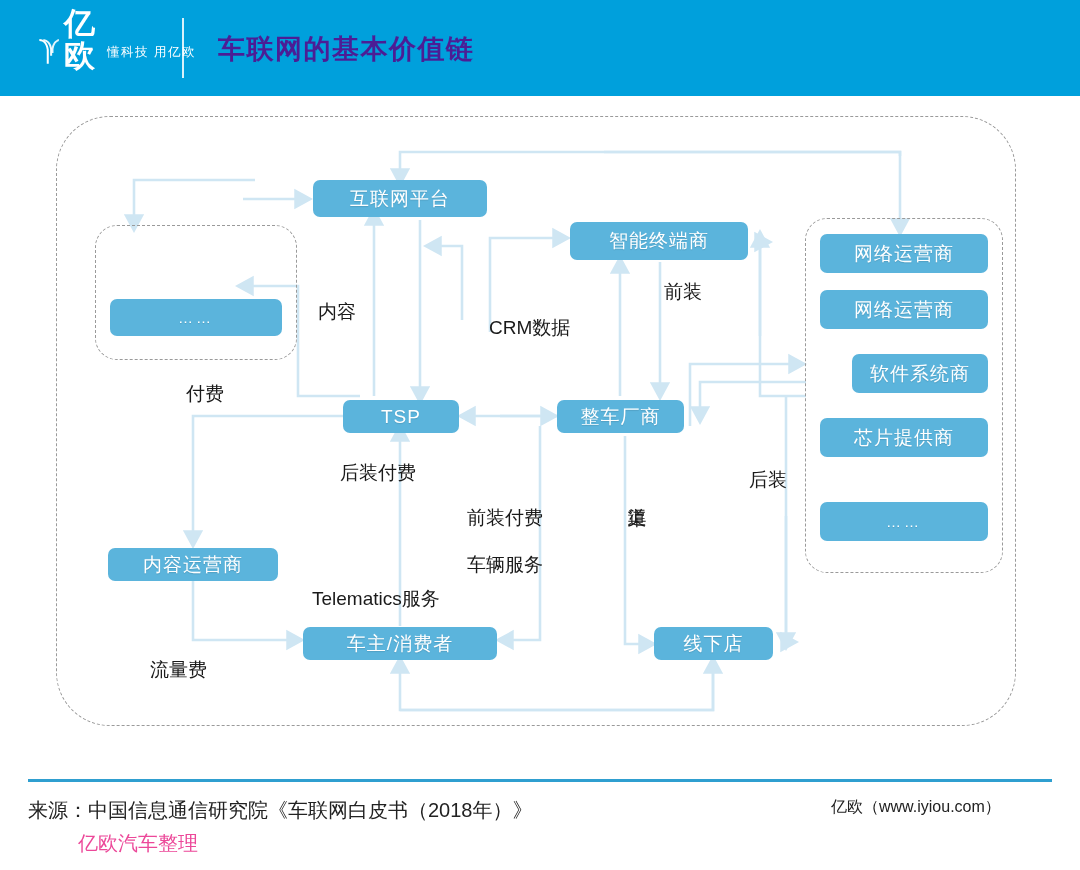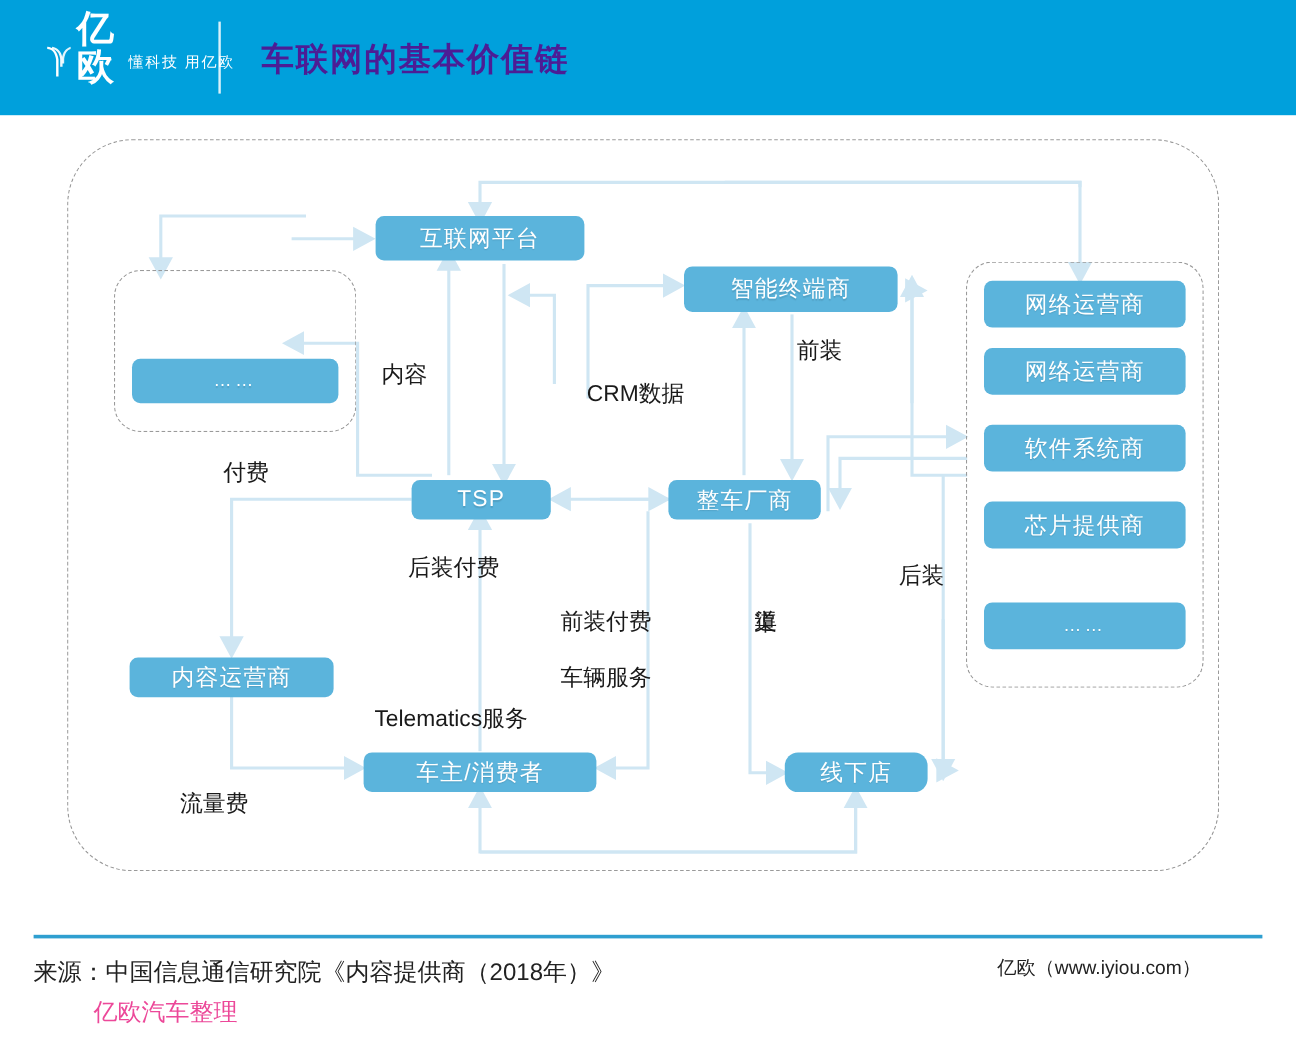--- a/index.html
+++ b/index.html
@@ -151,49 +151,49 @@
       <path d="M400,614 L713,614 L713,572"></path>
     </g>
   </svg>
 
   <div class="group-box" style="left:95px;top:129px;width:202px;height:135px;"></div>
   <div class="node dots" style="left:110px;top:203px;width:172px;height:37px;">……</div>
 
   <div class="group-box" style="left:805px;top:122px;width:198px;height:355px;"></div>
   <div class="node" style="left:820px;top:138px;width:168px;height:39px;">网络运营商</div>
   <div class="node" style="left:820px;top:194px;width:168px;height:39px;">网络运营商</div>
-  <div class="node" style="left:820px;top:258px;width:168px;height:39px;">软件系统商</div>
+  <div class="node" style="left:852px;top:258px;width:136px;height:39px;">软件系统商</div>
   <div class="node" style="left:820px;top:322px;width:168px;height:39px;">芯片提供商</div>
   <div class="node dots" style="left:820px;top:406px;width:168px;height:39px;">……</div>
 
   <div class="node" style="left:313px;top:84px;width:174px;height:37px;">互联网平台</div>
 
   <div class="node" style="left:570px;top:126px;width:178px;height:38px;">智能终端商</div>
 
   <div class="node" style="left:343px;top:304px;width:116px;height:33px;">TSP</div>
 
   <div class="node" style="left:557px;top:304px;width:127px;height:33px;">整车厂商</div>
 
   <div class="node" style="left:108px;top:452px;width:170px;height:33px;">内容运营商</div>
 
   <div class="node" style="left:303px;top:531px;width:194px;height:33px;">车主/消费者</div>
 
-  <div class="node" style="left:654px;top:531px;width:119px;height:33px;border-radius:11px;">线下店</div>
+  <div class="node" style="left:654px;top:531px;width:119px;height:33px;">线下店</div>
 
   <div class="edge-label" style="left:318px;top:203px;">内容</div>
   <div class="edge-label" style="left:450px;top:219px;margin-left:39px;">CRM数据</div>
   <div class="edge-label" style="left:664px;top:183px;">前装</div>
   <div class="edge-label" style="left:186px;top:285px;">付费</div>
   <div class="edge-label" style="left:340px;top:364px;">后装付费</div>
   <div class="edge-label" style="left:467px;top:409px;">前装付费</div>
   <div class="edge-label" style="left:467px;top:456px;">车辆服务</div>
   <div class="edge-label" style="left:312px;top:490px;">Telematics服务</div>
   <div class="edge-label" style="left:150px;top:561px;">流量费</div>
   <div class="edge-label vertical" style="left:627px;top:397px;height:64px;">渠道</div>
   <div class="edge-label" style="left:749px;top:371px;">后装</div>
 </div>
 
 <div class="footer-rule"></div>
 <div class="footer">
-  <div class="src-line1">来源：中国信息通信研究院《内容提供商（2018年）》</div>
+  <div class="src-line1">来源：中国信息通信研究院《车联网白皮书（2018年）》</div>
   <div class="src-line2">亿欧汽车整理</div>
   <div class="brand-right">亿欧（www.iyiou.com）</div>
 </div>
 
 </body></html>

